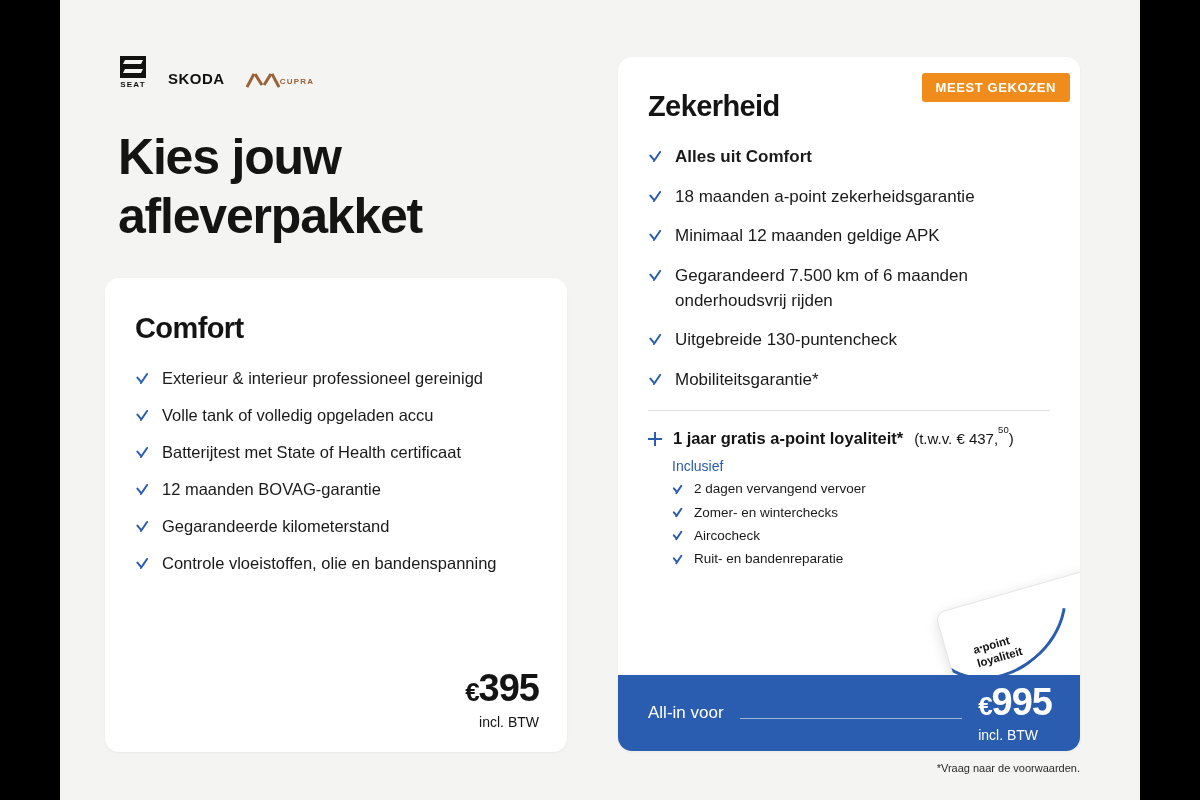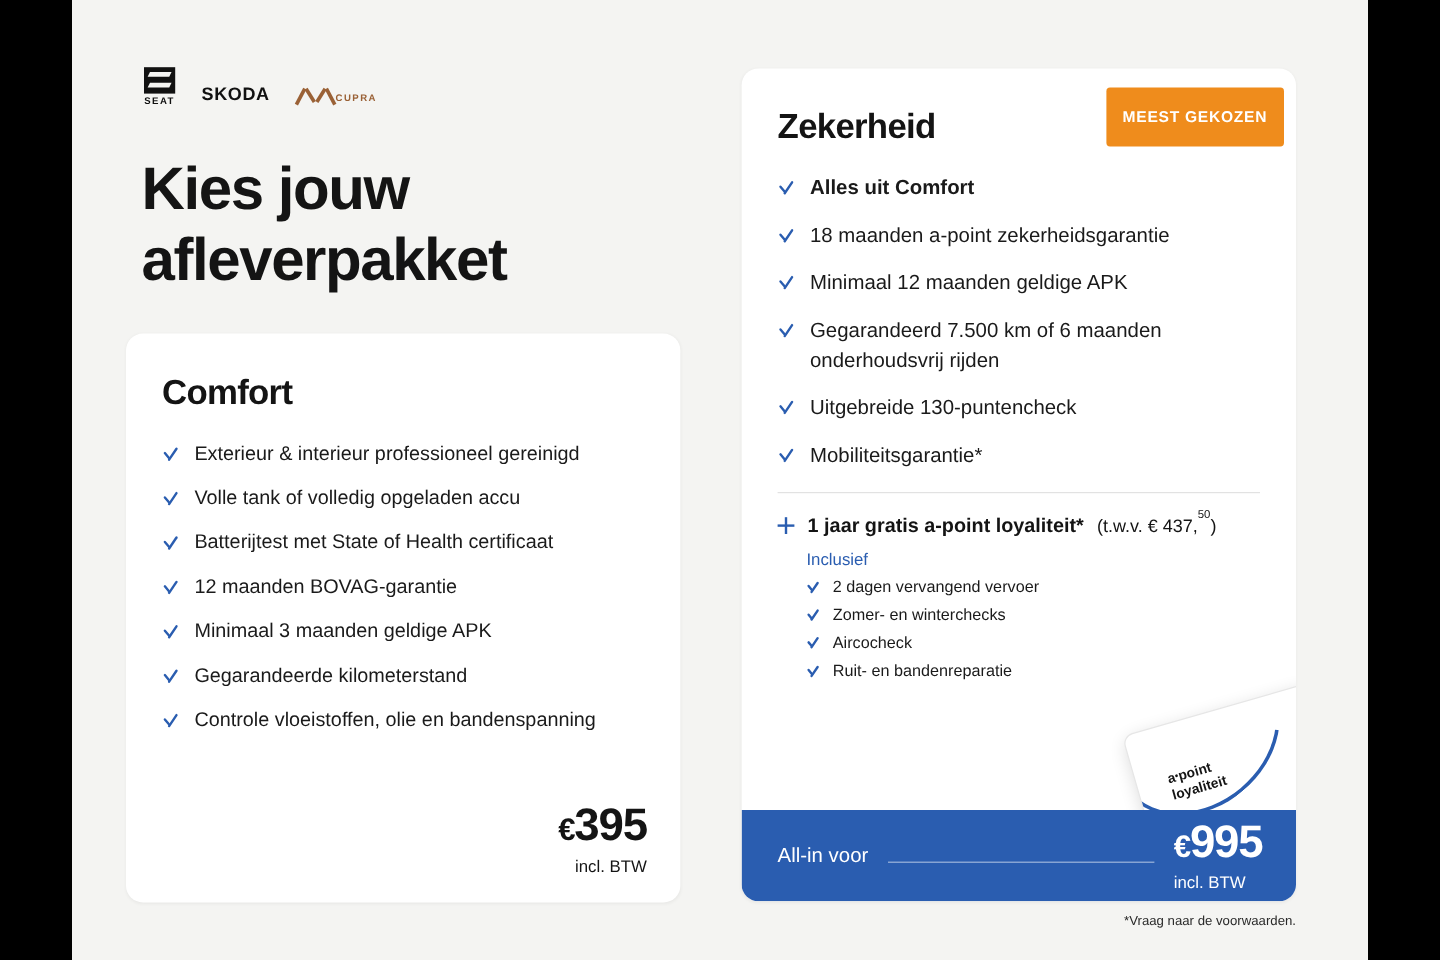--- a/index.html
+++ b/index.html
@@ -132,21 +132,21 @@
   #card-zekerheid .feature-text.bold { font-weight: bold; }
 
   .badge {
     position: absolute;
     right: 10px; top: 16px;
     background: #ef8c1c;
     color: #fff;
     font-size: 13px;
     font-weight: bold;
     letter-spacing: 0.6px;
-    padding: 17px 14px;
+    padding: 7px 14px;
     border-radius: 3px;
   }
 
   .divider {
     margin: 18px 30px 0 30px;
     height: 1px;
     background: #e2e2e2;
   }
 
   .loyalty {
@@ -320,24 +320,20 @@
       <div class="feature">
         <span class="check"></span>
         <span class="feature-text">Batterijtest met State of Health certificaat</span>
       </div>
       <div class="feature">
         <span class="check"></span>
         <span class="feature-text">12 maanden BOVAG-garantie</span>
       </div>
       <div class="feature">
         <span class="check"></span>
-        <span class="feature-text">Minimaal 3 maanden geldige APK</span>
-      </div>
-      <div class="feature">
-        <span class="check"></span>
         <span class="feature-text">Gegarandeerde kilometerstand</span>
       </div>
       <div class="feature">
         <span class="check"></span>
         <span class="feature-text">Controle vloeistoffen, olie en bandenspanning</span>
       </div>
     </div>
     <div class="price-block">
       <div class="price-main">
         <span class="cur">€</span><span>395</span>

